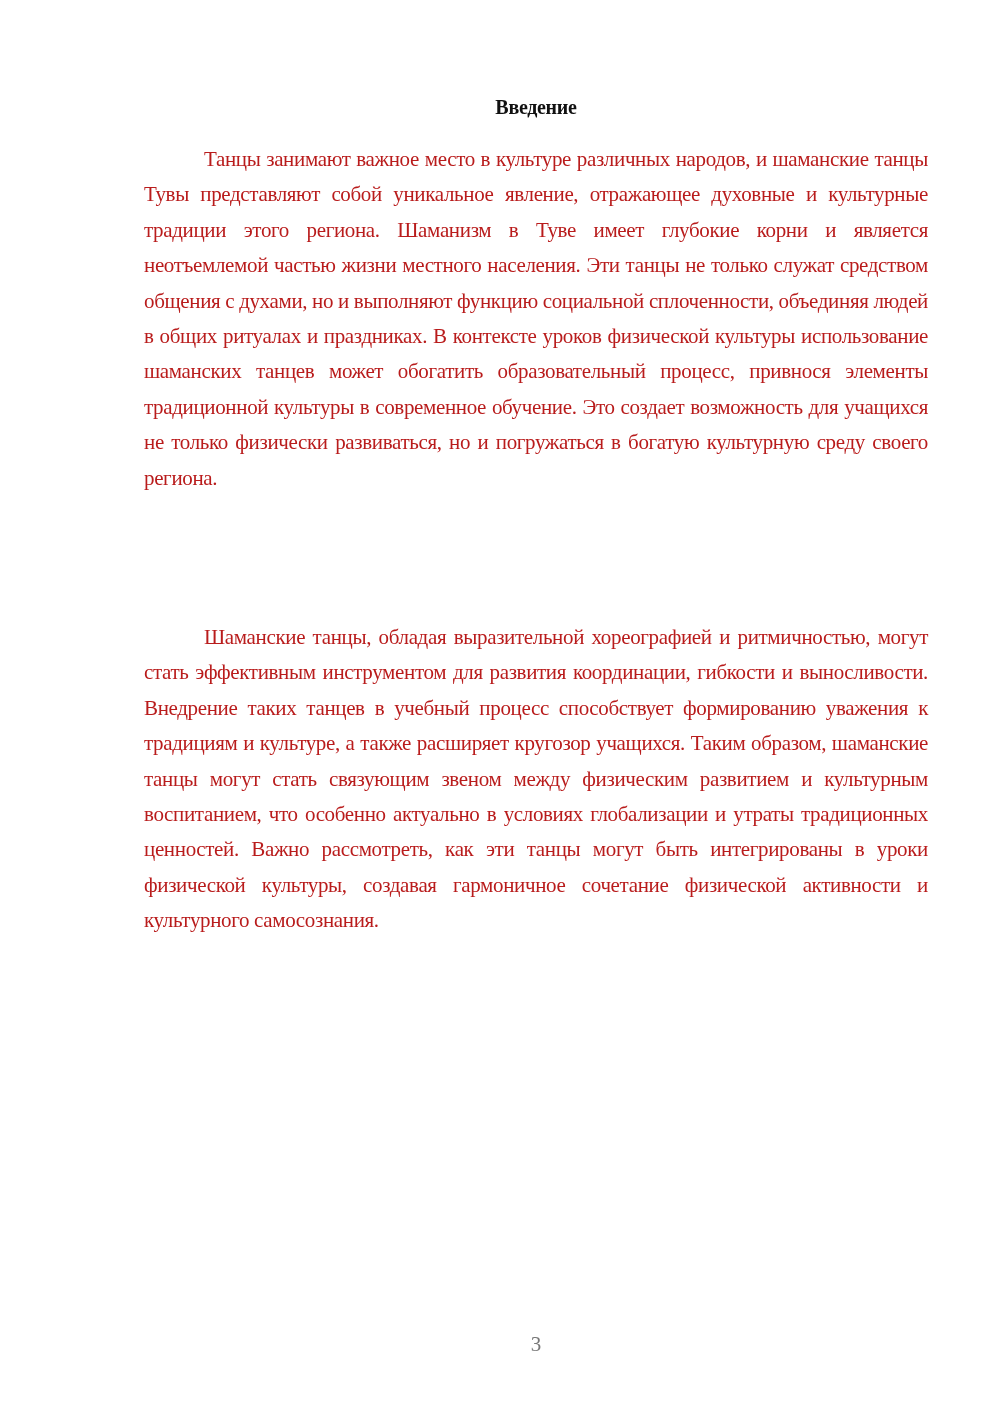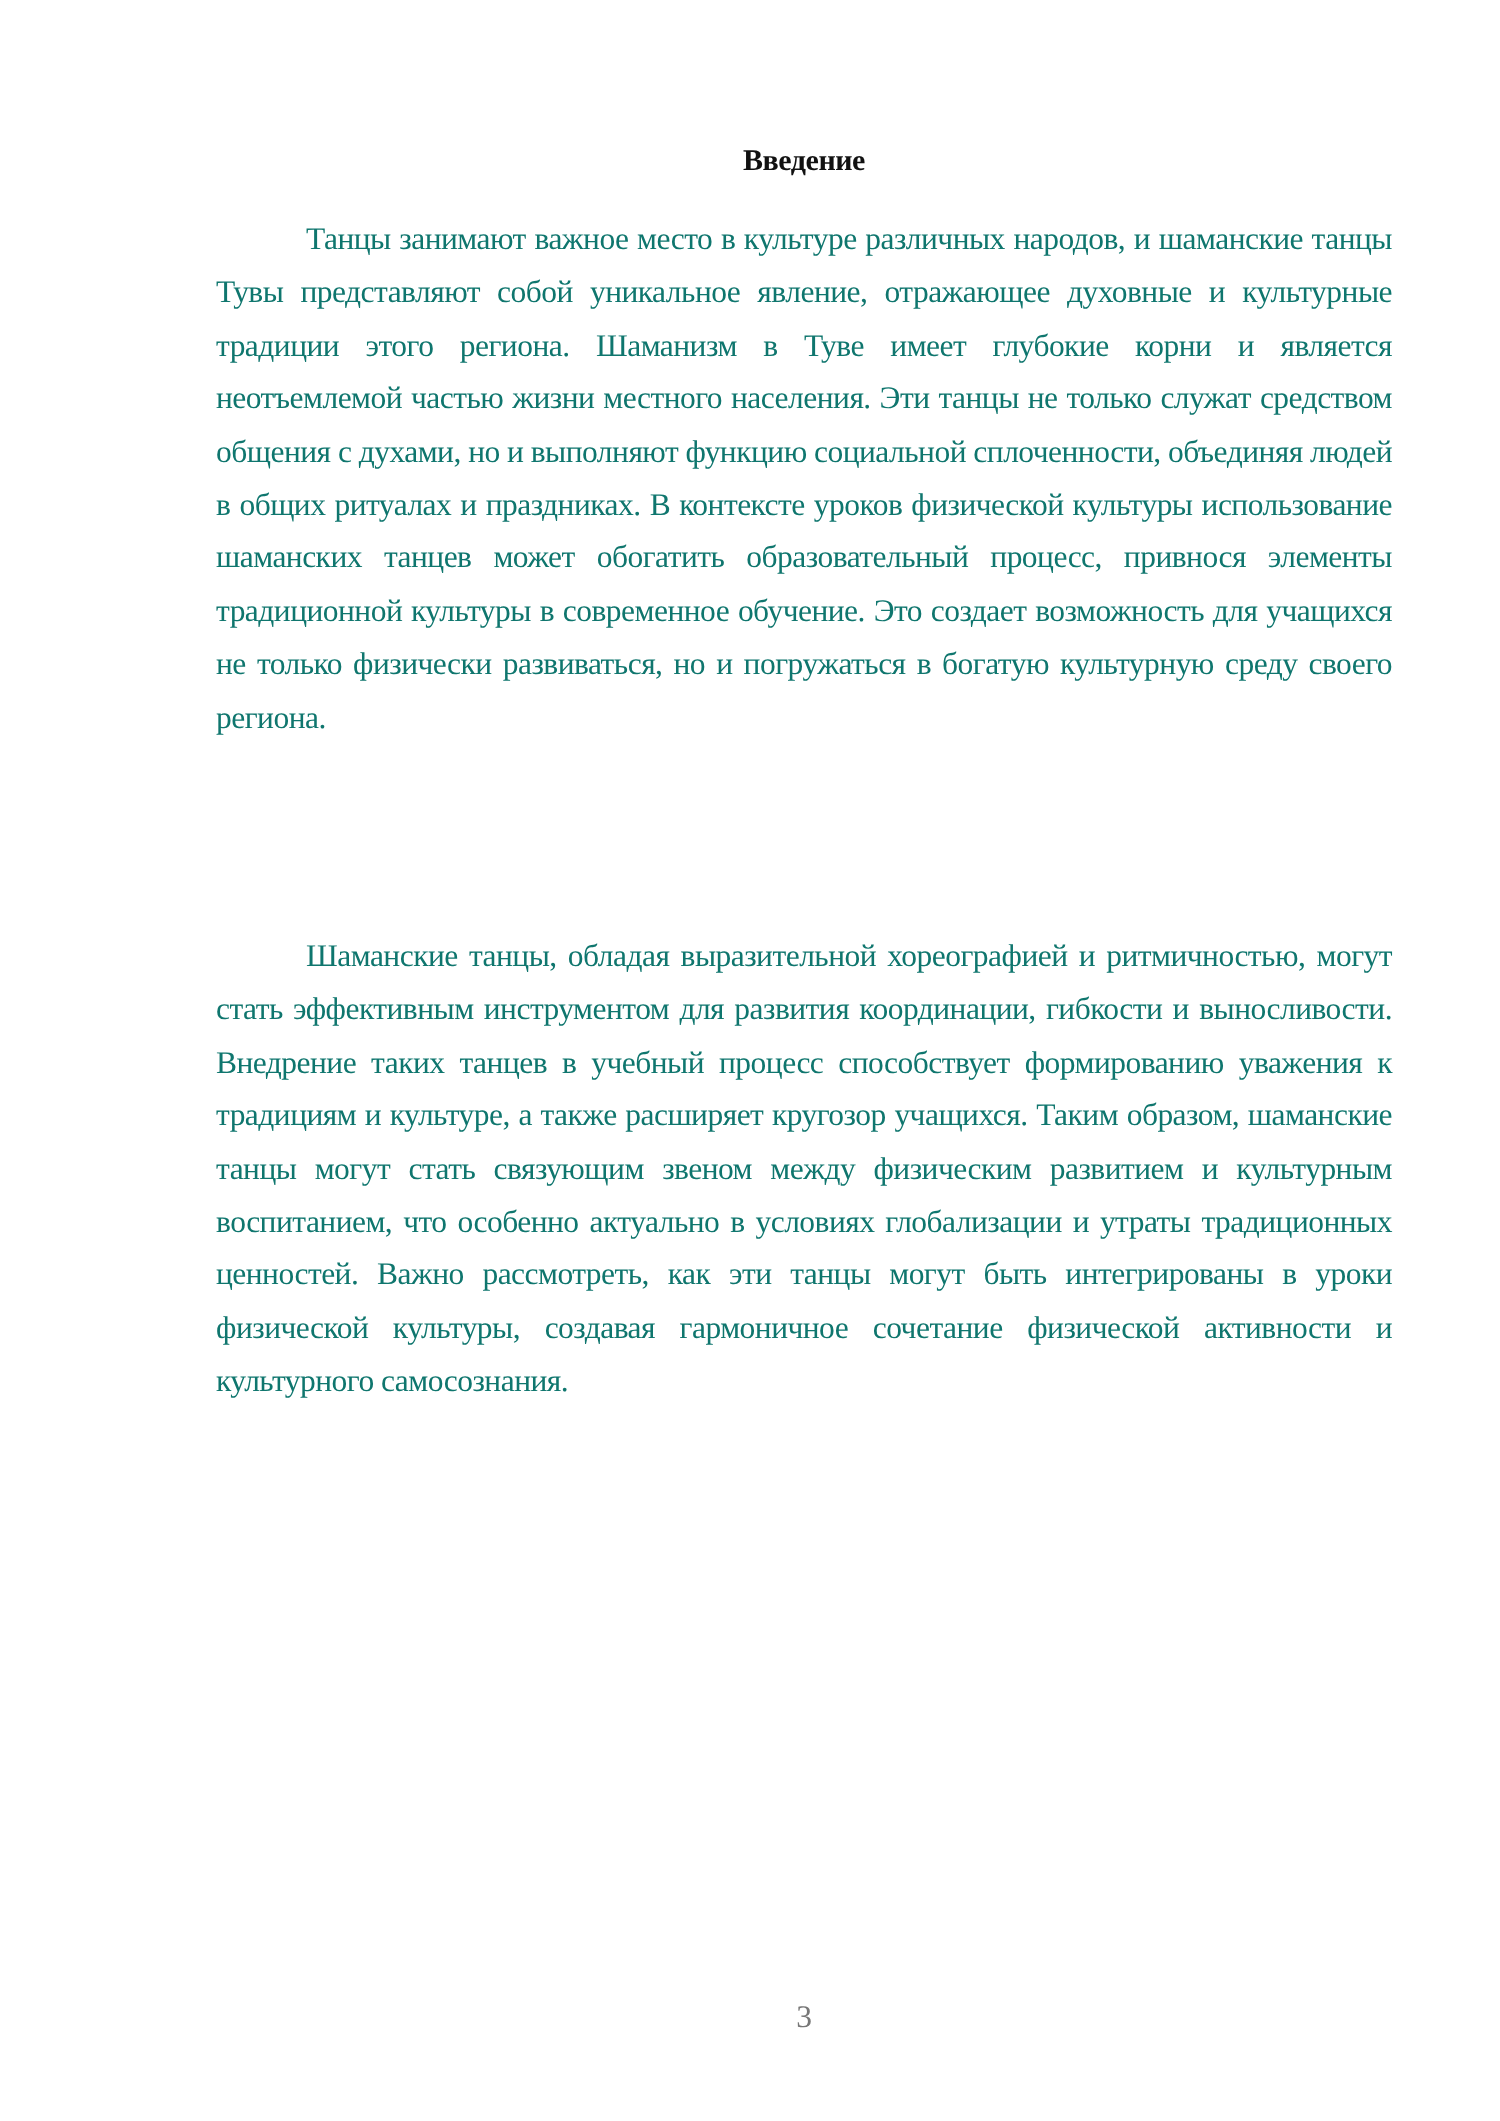--- a/index.html
+++ b/index.html
@@ -5,21 +5,21 @@
   html, body { margin:0; padding:0; background:#ffffff; }
   body { width:1000px; height:1414px; position:relative; overflow:hidden; }
   .page { position:absolute; left:0; top:0; width:940px; height:1414px; background:#fff; }
   .title {
     position:absolute; left:0; width:1072px; top:96px; text-align:center;
     font-family:"Liberation Serif", serif; font-weight:bold; font-size:20px; color:#111;
     letter-spacing:-0.3px;
   }
   .body {
     position:absolute; left:144px; width:784px;
-    font-family:"Liberation Serif", serif; font-size:21px; line-height:35.4px; color:#0f766e;
+    font-family:"Liberation Serif", serif; font-size:21px; line-height:35.4px; color:#b91c1c;
     letter-spacing:-0.35px;
   }
   .para { margin:0; text-align:justify; text-indent:60px; }
   .p1 { top:142px; }
   .p2 { top:585px;margin-top:35px; }
   .page-number {
     position:absolute; left:0; width:1072px; top:1332px; text-align:center;
     font-family:"Liberation Serif", serif; font-size:21px; color:#777;
   }
 </style>

